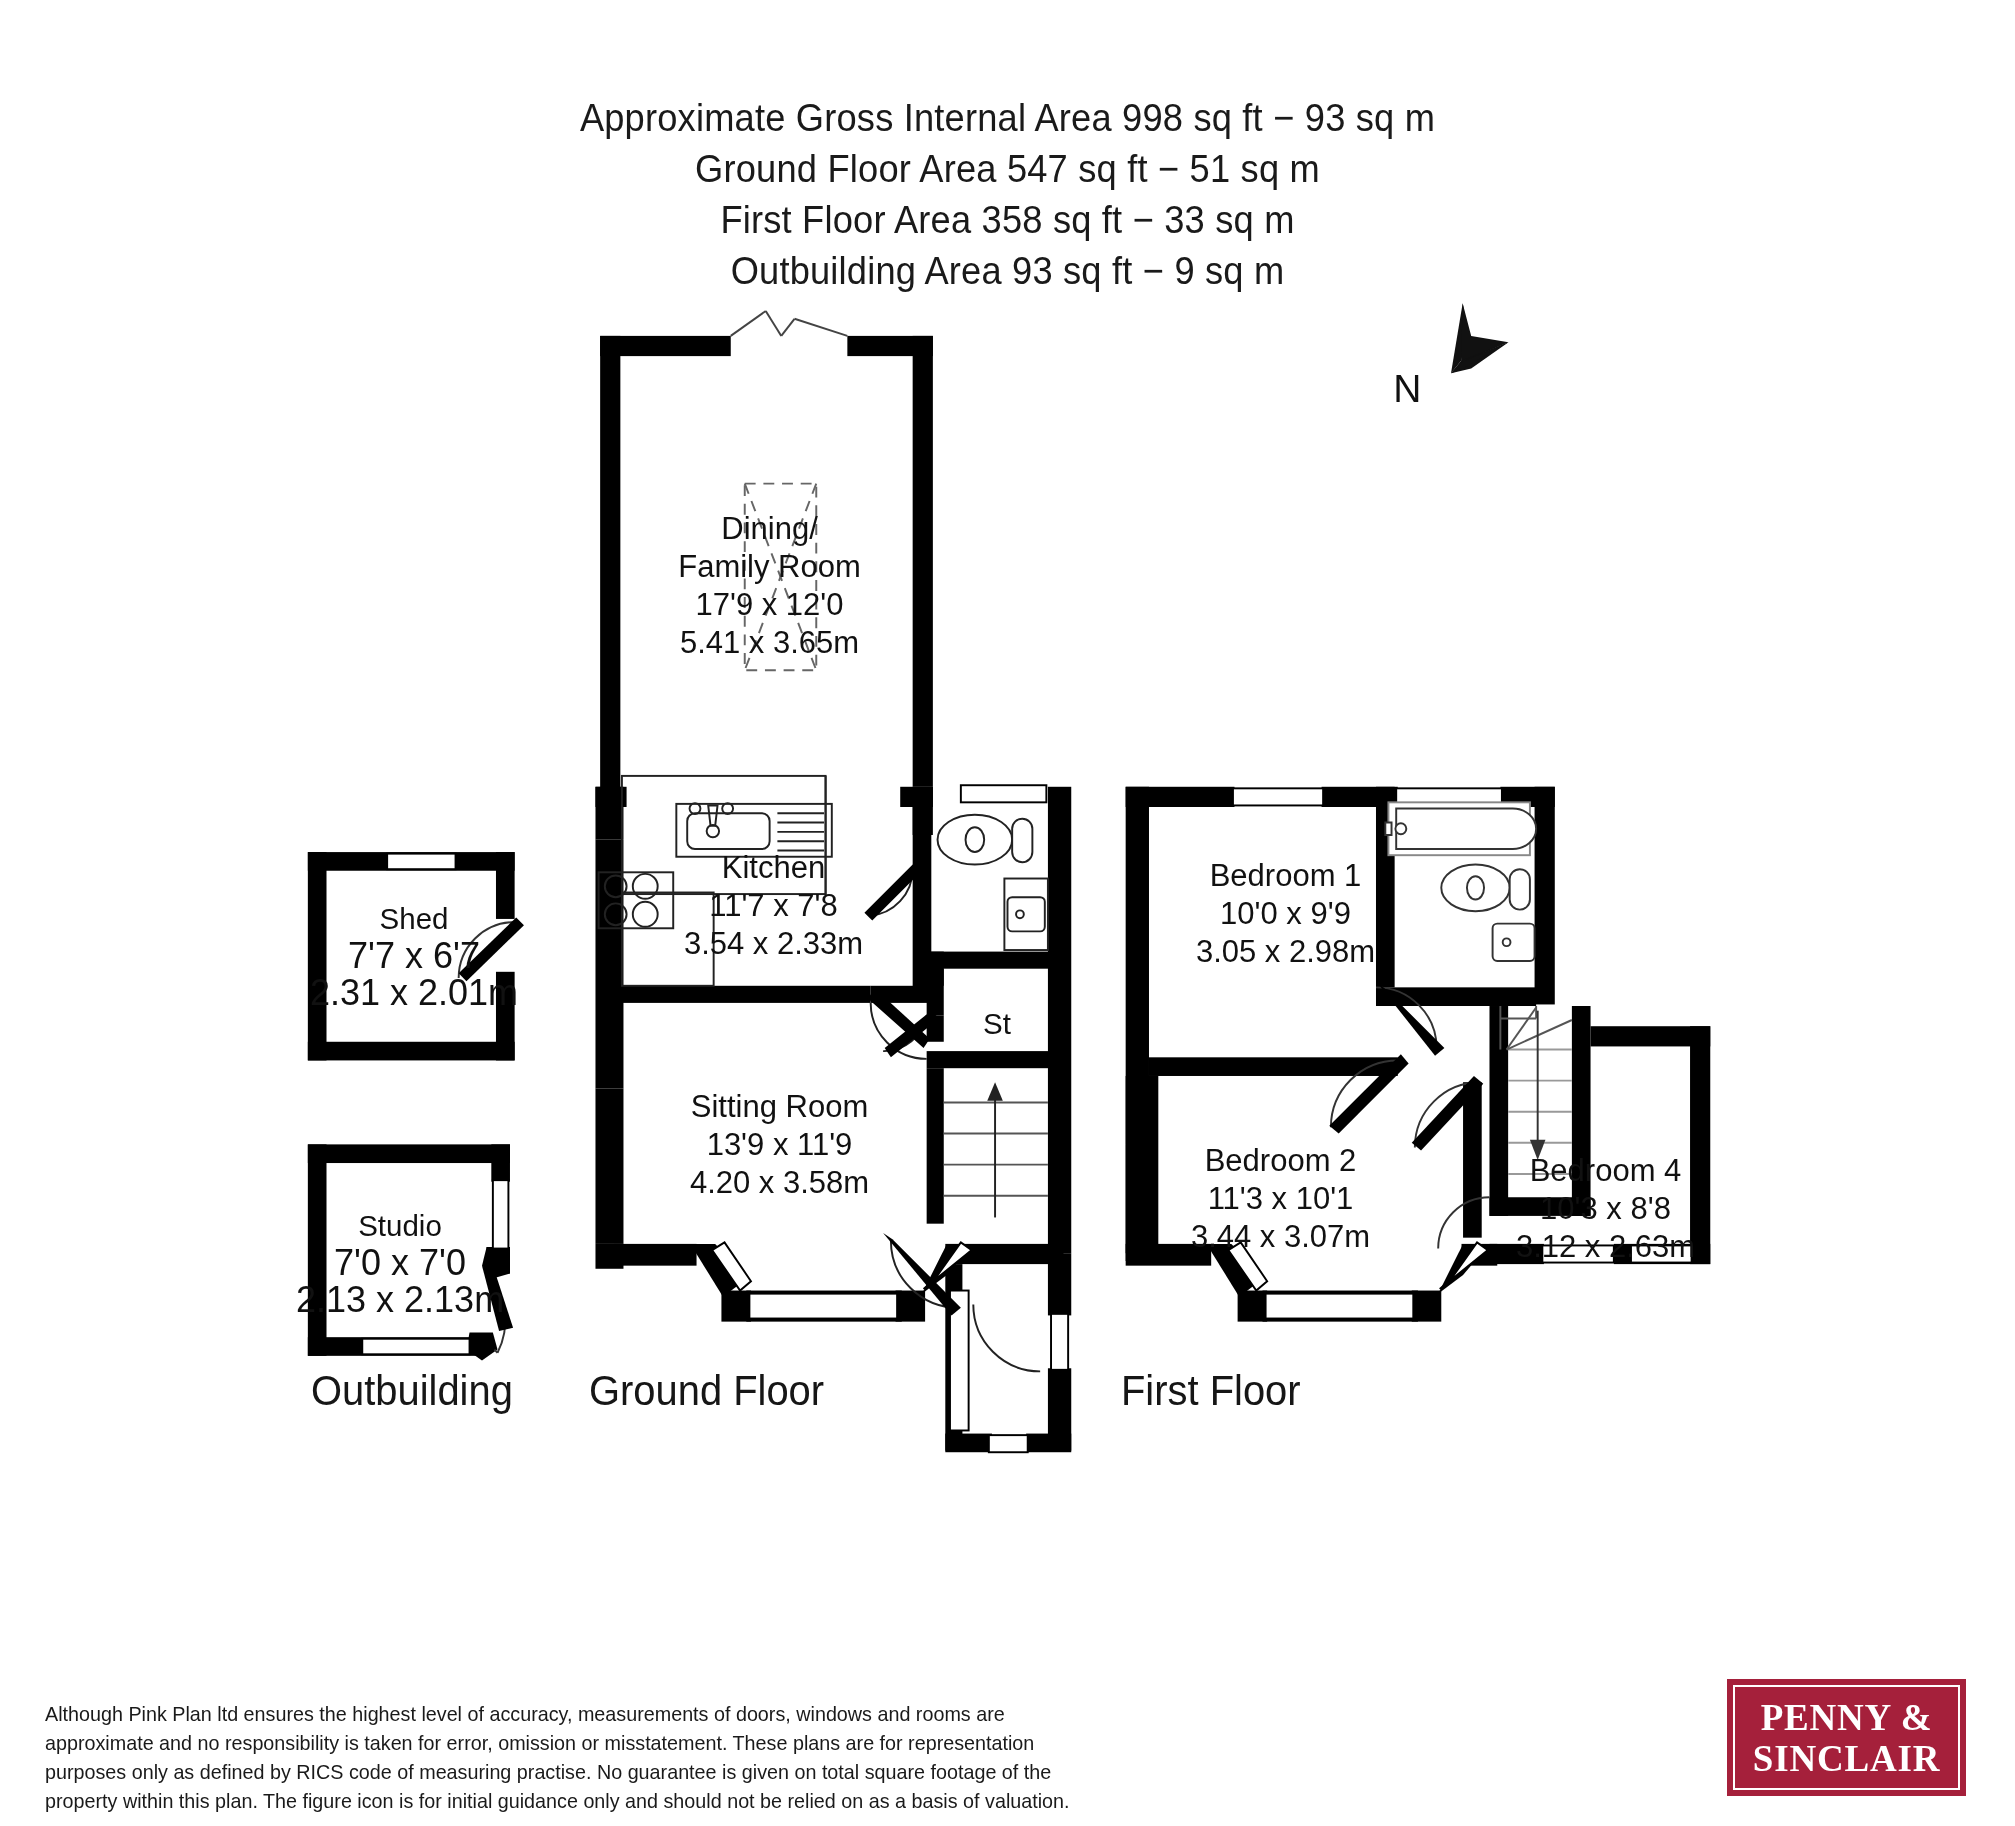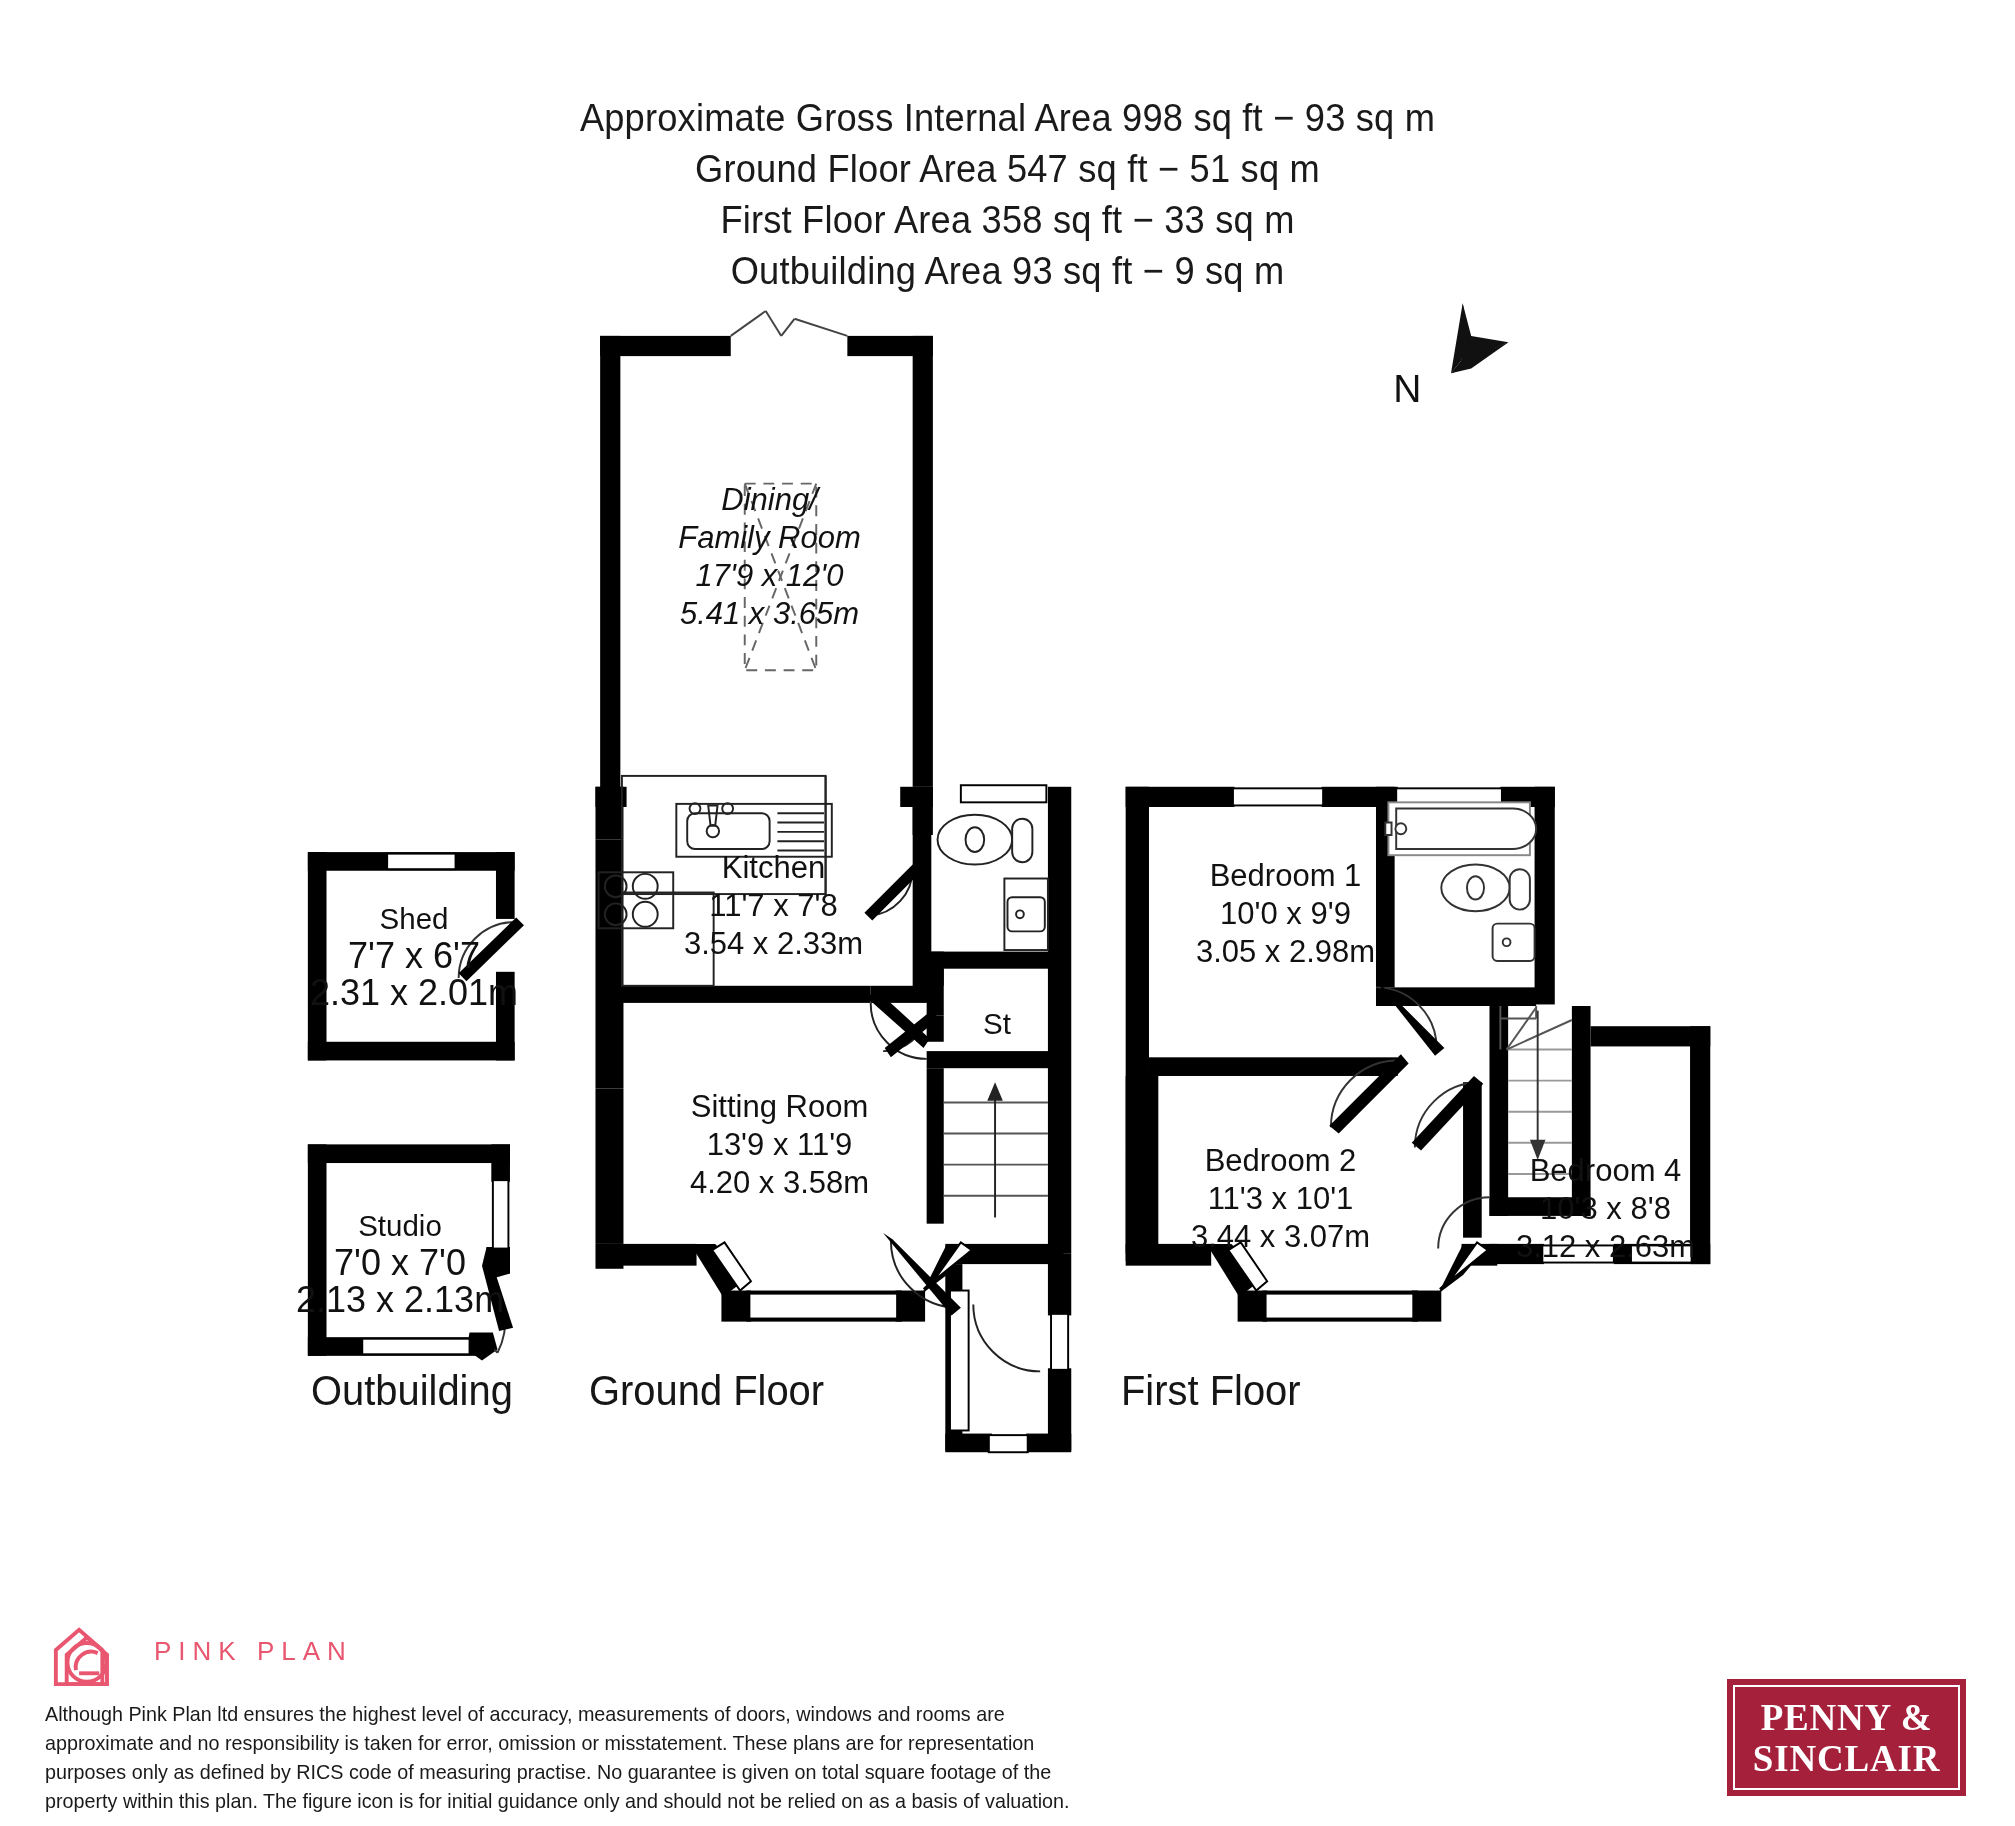--- a/index.html
+++ b/index.html
@@ -420,21 +420,21 @@
       <g fill="none" stroke="#333333" stroke-width="2.5">
         <path d="M628 1640 A 90 90 0 0 1 640 1740"></path>
         <path d="M640 1740 L 636 1736"></path>
       </g>
       <g fill="#000000">
         <polygon points="620,1628 638,1640 660,1708 642,1712"></polygon>
       </g>
     </g>
   </svg>
 
-  <div class="lbl" style="left:614px;top:481px;width:311px;font-style:italic;">
+  <div class="lbl" style="left:614px;top:510px;width:311px;">
     <span class="rname">Dining/</span>
     <span class="rname">Family Room</span>
     <span class="rdim">17'9 x 12'0</span>
     <span class="rdim">5.41 x 3.65m</span>
   </div>
 
   <div class="lbl" style="left:645px;top:849px;width:257px;">
     <span class="rname">Kitchen</span>
     <span class="rdim">11'7 x 7'8</span>
     <span class="rdim">3.54 x 2.33m</span>
@@ -477,32 +477,20 @@
   <div class="lbl" style="left:1485px;top:1152px;width:241px;">
     <span class="rname">Bedroom 4</span>
     <span class="rdim">10'3 x 8'8</span>
     <span class="rdim">3.12 x 2.63m</span>
   </div>
 
   <div class="floorlabel" style="left:311px;top:1367px;">Outbuilding</div>
   <div class="floorlabel" style="left:589px;top:1367px;">Ground Floor</div>
   <div class="floorlabel" style="left:1121px;top:1367px;">First Floor</div>
 
-  <div class="brandrow">
-    <svg width="93" height="70" viewBox="0 0 120 90">
-      <g fill="none" stroke="#e8566f" stroke-width="5">
-        <polygon points="14,36 44,10 74,36 74,80 14,80"></polygon>
-        <polygon points="28,42 54,20 80,42 80,80 28,80"></polygon>
-        <circle cx="54" cy="52" r="25"></circle>
-        <path d="M40 62 a20 20 0 0 1 28 -22"></path>
-        <line x1="44" y1="66" x2="70" y2="66"></line>
-      </g>
-    </svg>
-    <div class="brandname">PINK PLAN</div>
-  </div>
 
   <div class="disclaimer">Although Pink Plan ltd ensures the highest level of accuracy, measurements of doors, windows and rooms are approximate and no responsibility is taken for error, omission or misstatement. These plans are for representation purposes only as defined by RICS code of measuring practise. No guarantee is given on total square footage of the property within this plan. The figure icon is for initial guidance only and should not be relied on as a basis of valuation.</div>
 
   <div class="ps-logo">
     <div class="ps-inner">
       <span>PENNY &amp;</span>
       <span>SINCLAIR</span>
     </div>
   </div>
 

